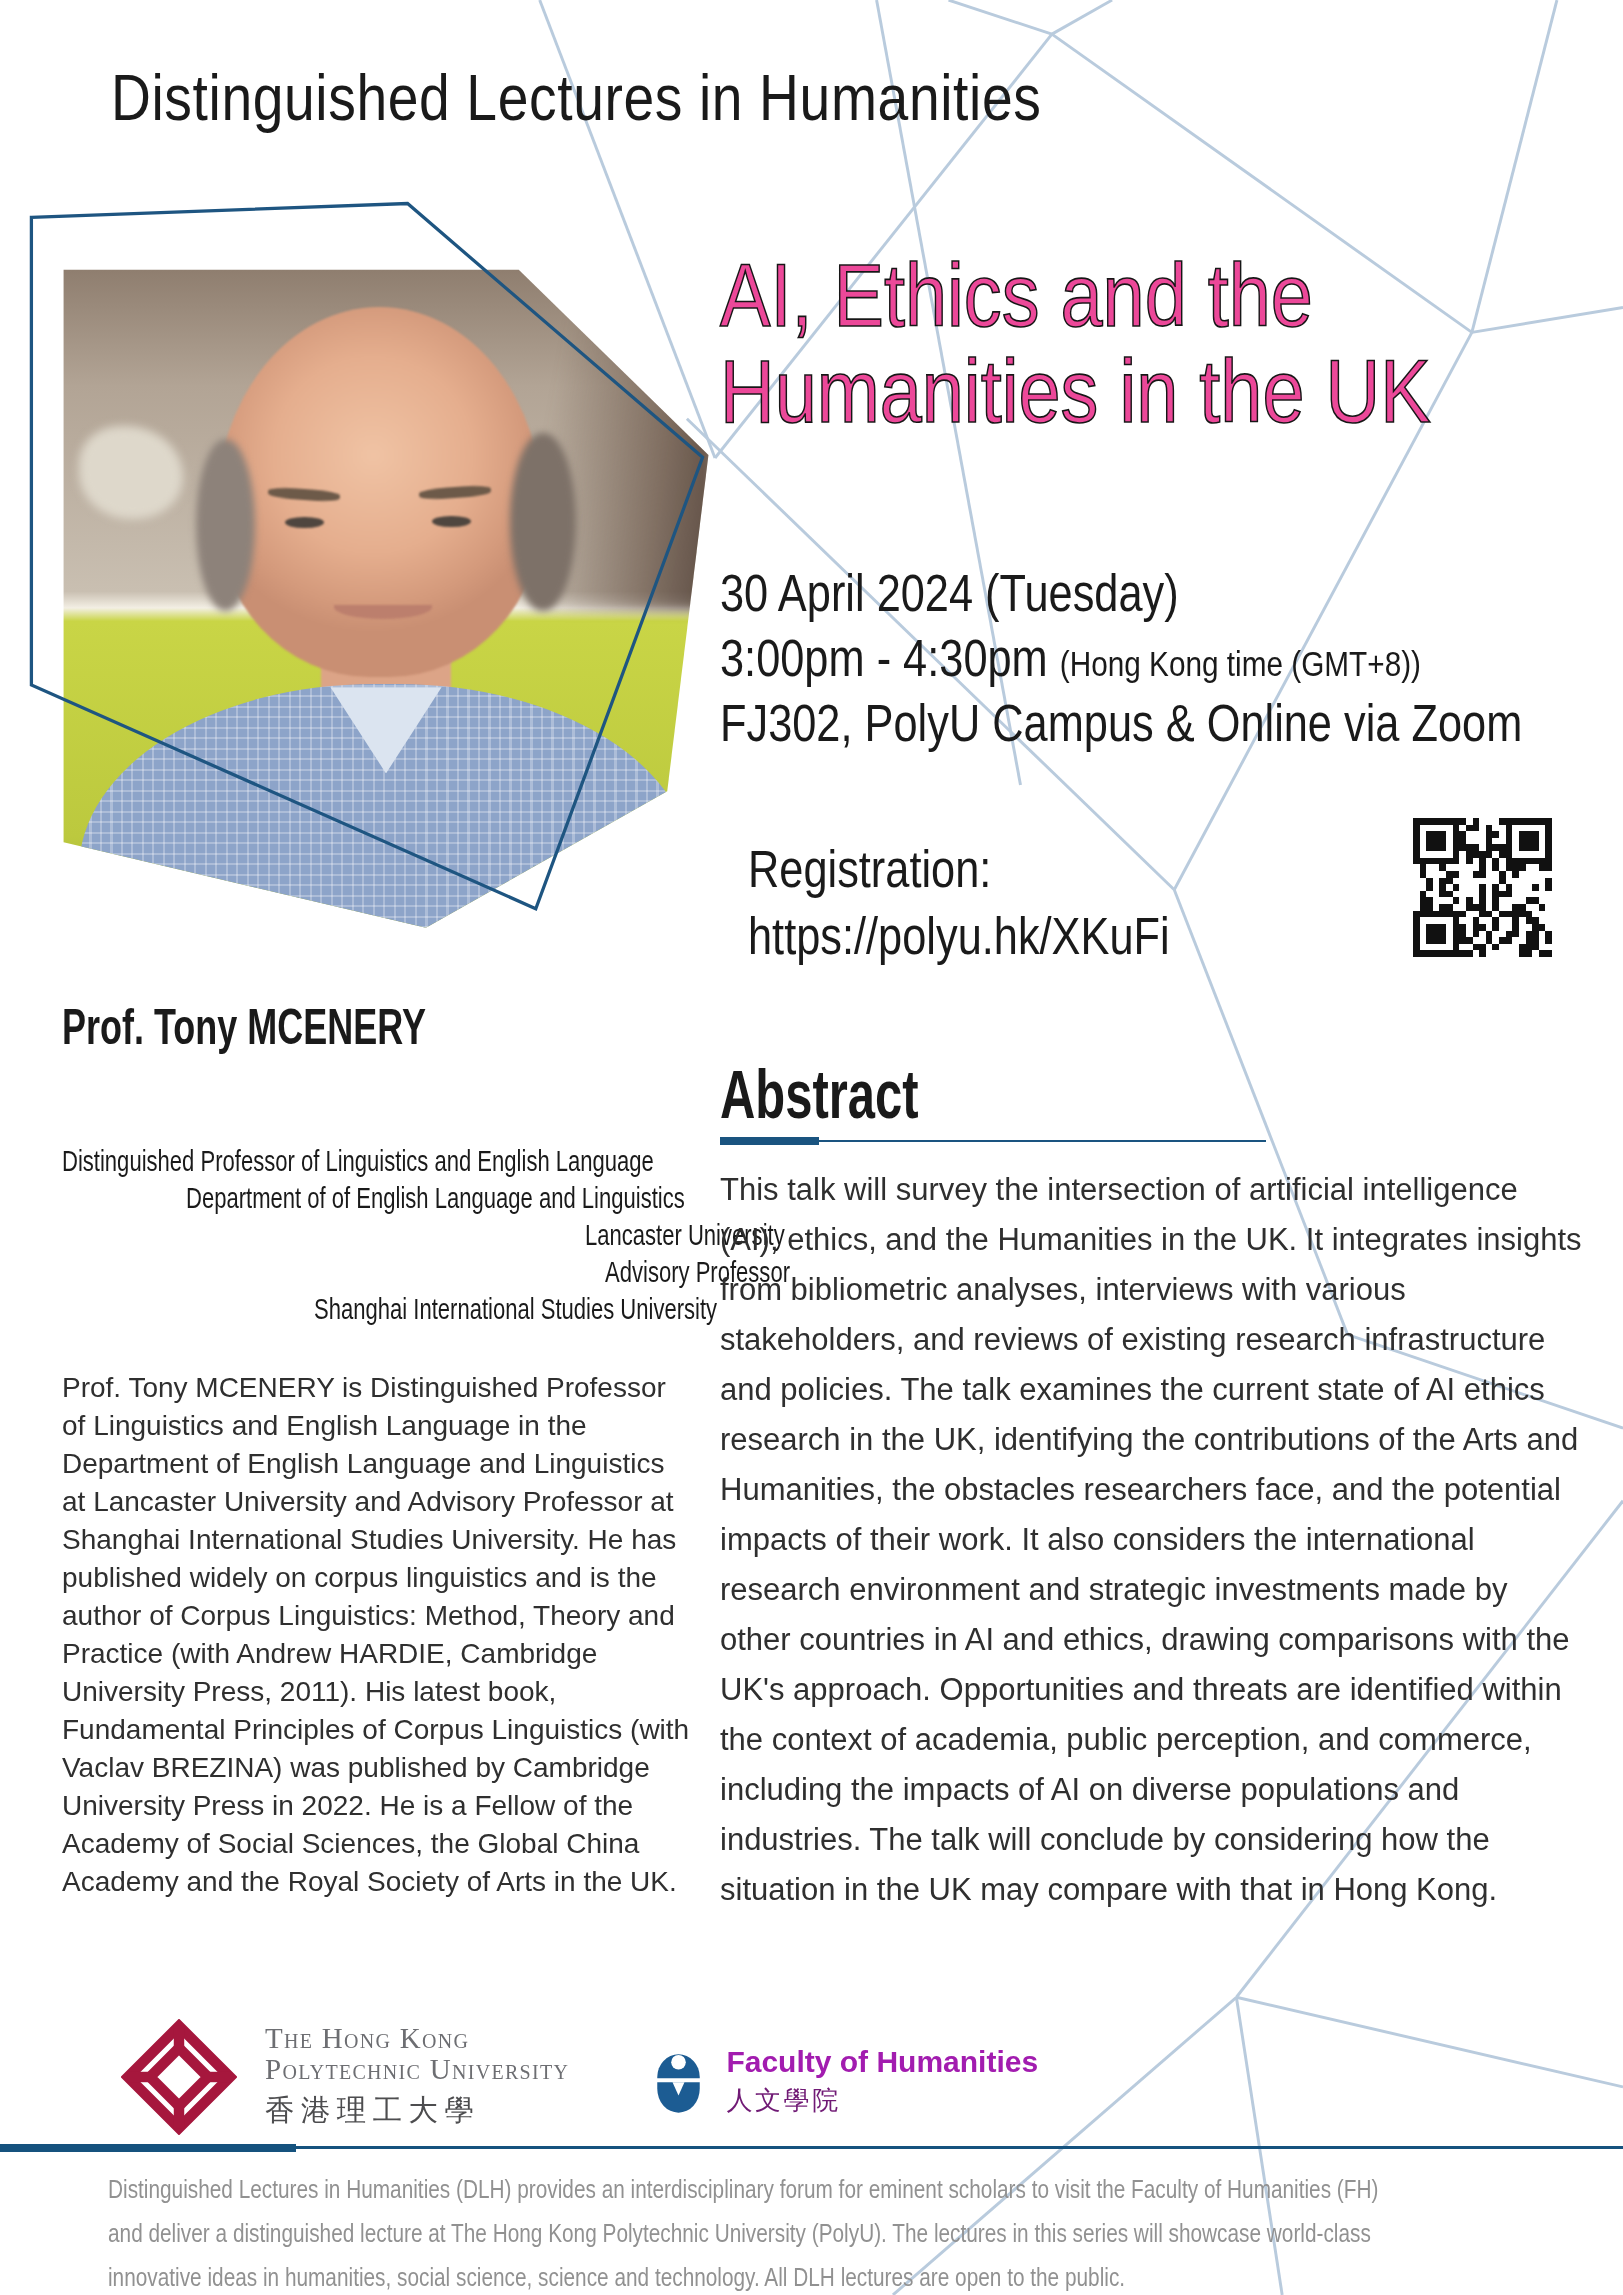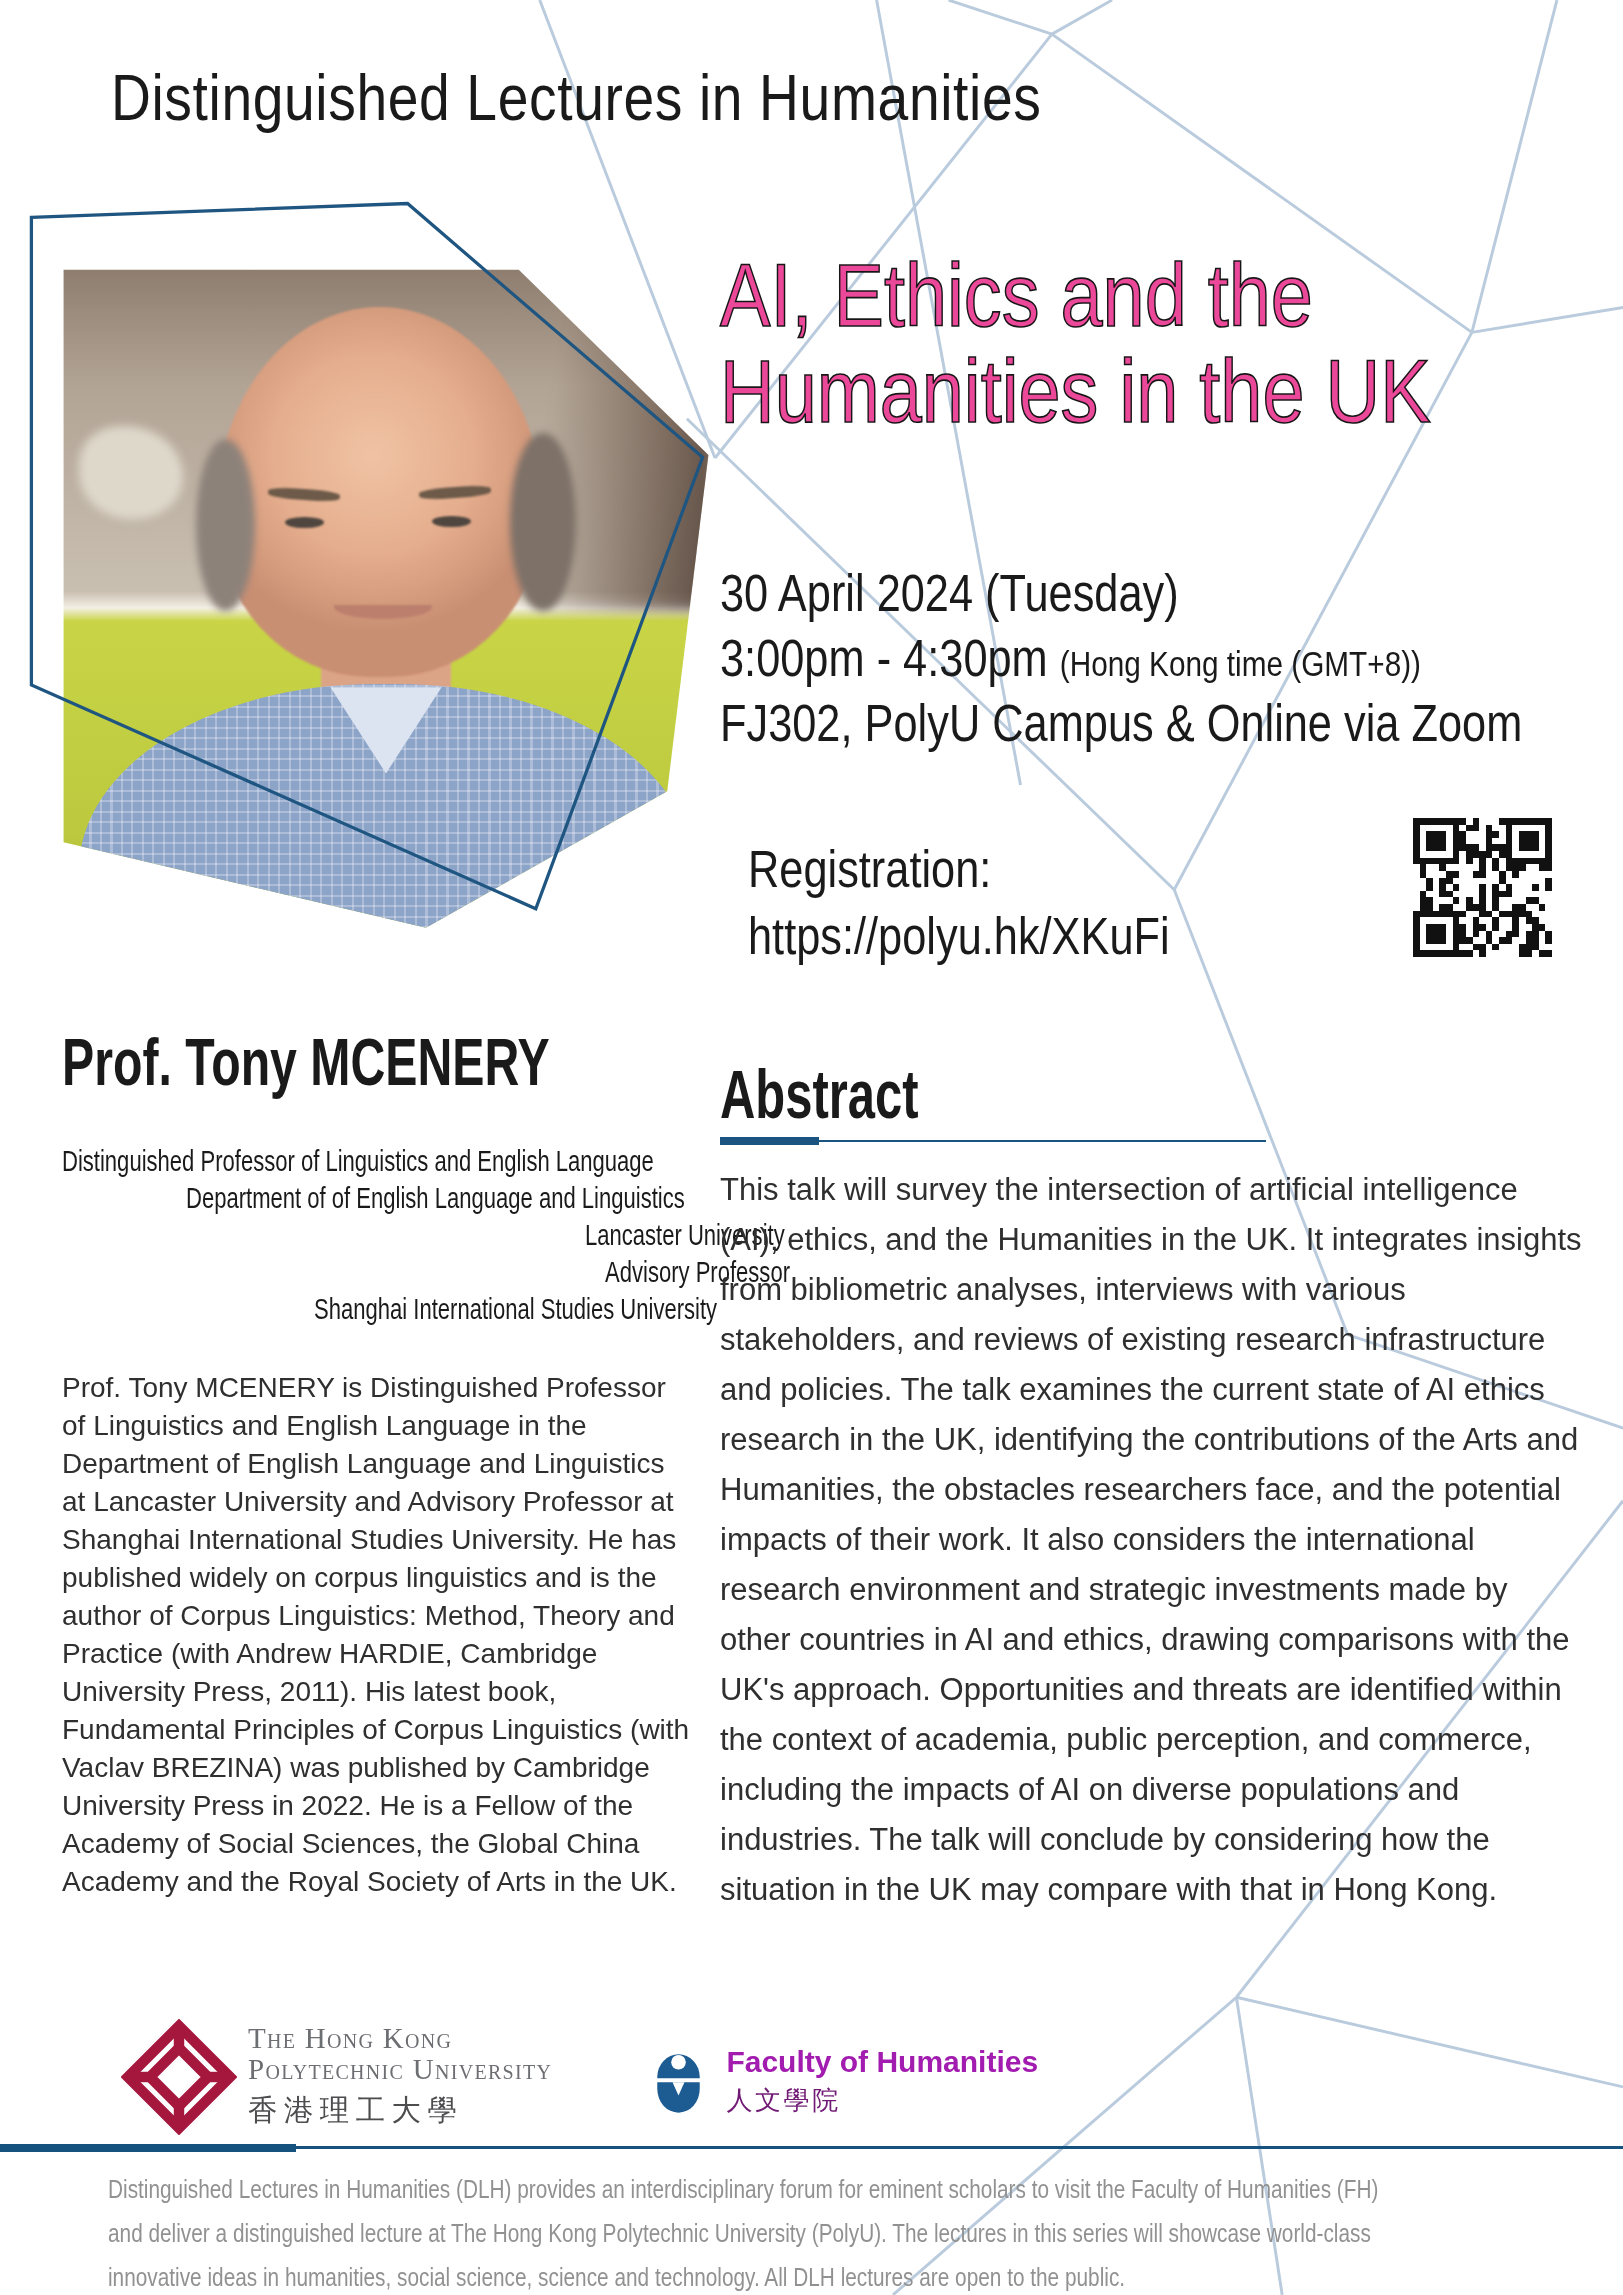--- a/index.html
+++ b/index.html
@@ -53,34 +53,34 @@
   #talk-title{left:720px;top:247px;z-index:4;font-size:89px;font-weight:400;line-height:96px;
               color:#ec4899;-webkit-text-stroke:1.7px #161616;}
   #when-where{left:720px;top:564px;z-index:4;font-size:51px;}
   #when-where .dt-line{height:65px;}
   #when-where .note{font-size:35px;}
   #registration{left:720px;top:840px;z-index:4;font-size:51px;margin-left:28px;}
   #registration .dt-line{height:67px;}
   #qr{left:1413px;top:818px;width:139px;height:139px;z-index:4;}
 
   
-  #prof-name{left:62px;top:1023px;z-index:4;font-size:67px;font-weight:700;}
+  #prof-name{left:62px;top:998px;z-index:4;font-size:50px;font-weight:700;}
   #affiliations{left:62px;top:1144px;z-index:4;font-size:29.4px;font-weight:400;}
   #affiliations .aff-line{height:37px;text-align:right;}
   #bio{left:62px;top:1369px;width:633px;z-index:4;font-size:28px;line-height:38px;color:#2f2f2f;}
 
   
   #abstract-heading{left:720px;top:1055px;z-index:4;font-size:68px;font-weight:700;}
   #abstract-rule{left:720px;top:1137px;width:546px;height:7.9px;z-index:4;}
   #abstract-rule .rule-thick{position:absolute;left:0;top:0;width:99px;height:7.9px;background:#1a5480;}
   #abstract-rule .rule-thin{position:absolute;left:99px;top:2.6px;width:447px;height:2.6px;background:#1a5480;}
   #abstract-body{left:720px;top:1165px;width:862px;z-index:4;font-size:31px;line-height:50px;color:#2f2f2f;}
 
   
-  #polyu-logo{left:121px;top:2019px;z-index:4;display:flex;align-items:center;gap:11px;}
+  #polyu-logo{left:121px;top:2019px;z-index:4;display:flex;align-items:center;gap:28px;}
   #polyu-logo .ptext{display:flex;flex-direction:column;}
   #polyu-logo .pt-en{font-family:"Liberation Serif",serif;font-variant:small-caps;font-size:29px;
                      color:#6d6e72;letter-spacing:1.3px;line-height:31px;}
   #polyu-logo .pt-cn{font-size:29.4px;color:#4d4d4f;letter-spacing:6.5px;margin-top:6.5px;}
   #fh-logo{left:645px;top:2045px;z-index:4;display:flex;align-items:center;gap:14.4px;}
   #fh-logo .ftext{display:flex;flex-direction:column;}
   #fh-logo .ft-en{font-size:30px;font-weight:700;color:#a21caf;line-height:34px;}
   #fh-logo .ft-cn{font-size:26px;color:#701a75;letter-spacing:2.6px;margin-top:3.9px;}
   #divider-thick{left:0;top:2144px;width:296px;height:7.9px;background:#15527e;z-index:4;}
   #divider-thin{left:296px;top:2146px;width:1328px;height:2.6px;background:#15527e;z-index:4;}

